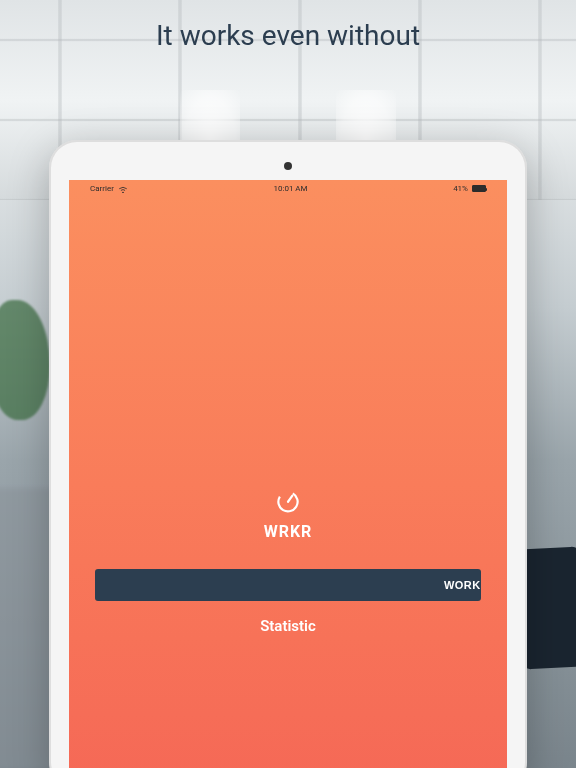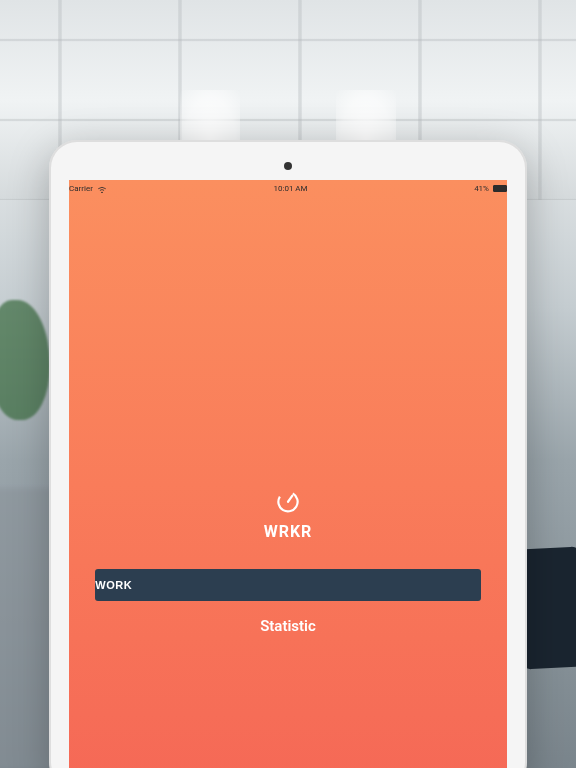--- a/index.html
+++ b/index.html
@@ -127,21 +127,21 @@
       left: 20px;
       right: 20px;
       bottom: 0;
       background: linear-gradient(180deg, #fb8f5f 0%, #f97c5a 50%, #f56856 100%);
       overflow: hidden;
     }
     .status-bar {
       display: flex;
       justify-content: space-between;
       align-items: flex-end;
-      padding: 4px 0;
+      padding: 4px 21px;
       font-size: 8px;
       color: #2c2c2c;
     }
     .status-left {
       display: flex;
       align-items: center;
       gap: 4px;
     }
     .status-right {
       display: flex;
@@ -197,21 +197,21 @@
     .work-button {
       background: #2c3e50;
       color: #ffffff;
       font-size: 11px;
       font-weight: 700;
       letter-spacing: 0.5px;
       border: none;
       width: 88%;
       padding: 10px 0;
       border-radius: 3px;
-      text-align: left;
+      text-align: right;
       cursor: pointer;
       margin-bottom: 16px;
     }
     .statistic-link {
       color: #ffffff;
       font-size: 15px;
       font-weight: 600;
       cursor: pointer;
     }
   </style>
@@ -224,21 +224,21 @@
   <div class="light-panel light1"></div>
   <div class="light-panel light2"></div>
   <div class="plant"></div>
   <div class="cubicle"></div>
   <div class="chair">
     <div class="chair-back"></div>
   </div>
 </div>
 
 <div class="headline">
-  <br>
+  <span>It works even without</span><br>
 </div>
 
 <div class="tablet">
   <div class="screen">
     <div class="status-bar">
       <div class="status-left">
         <span>Carrier</span>
         <span class="wifi-icon">
           <svg viewBox="0 0 12 10" fill="none">
             <path d="M6 9 L6 9" stroke="#2c2c2c" stroke-width="2" stroke-linecap="round"></path>

